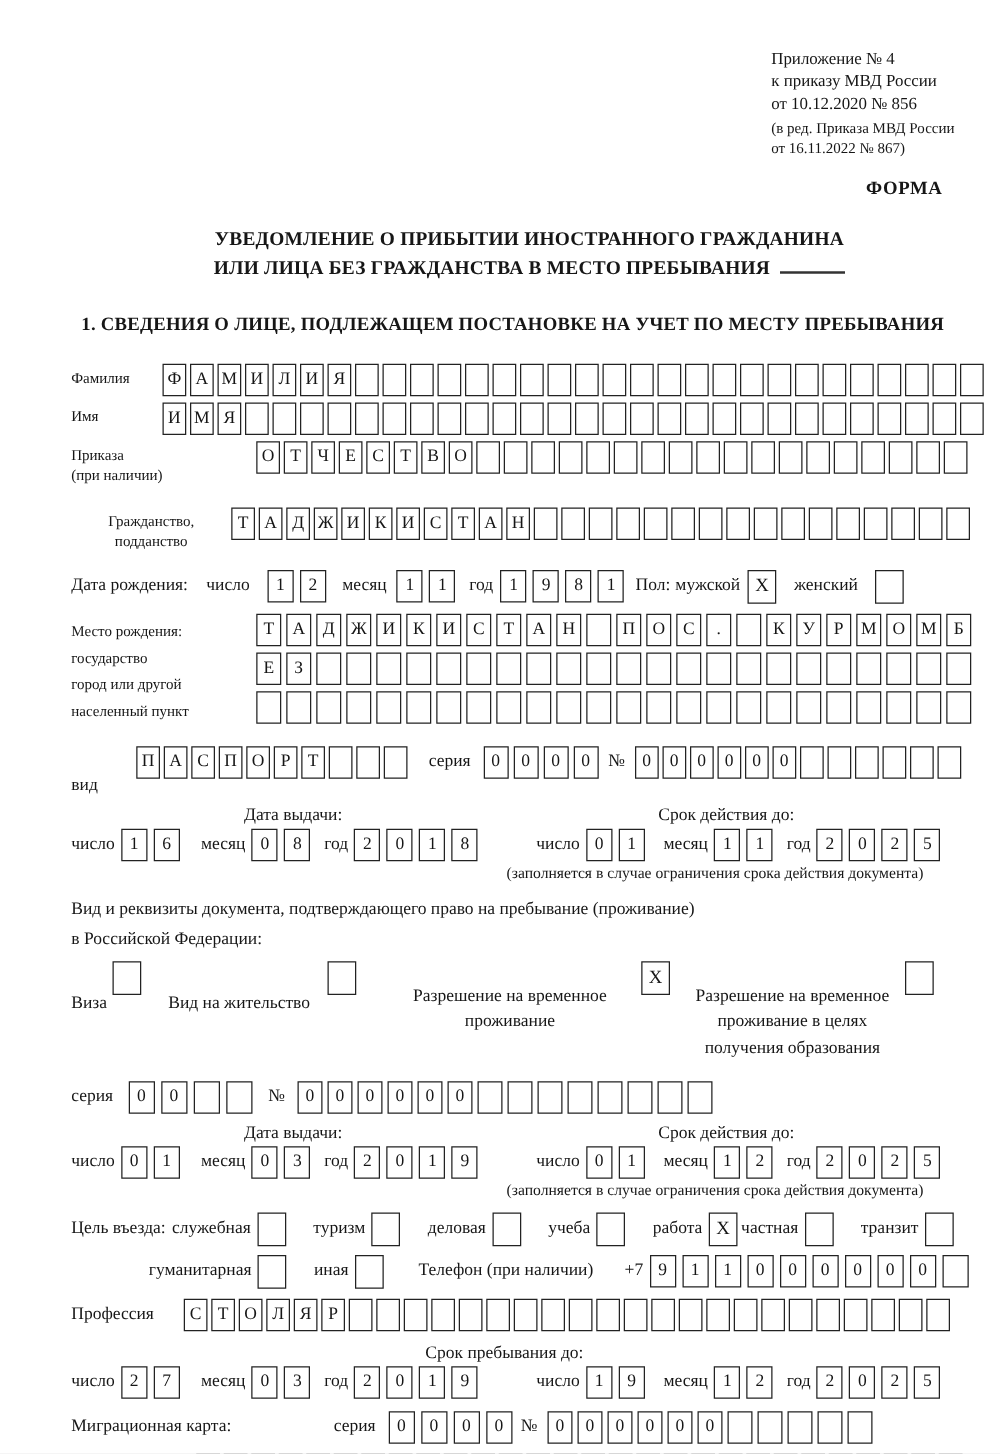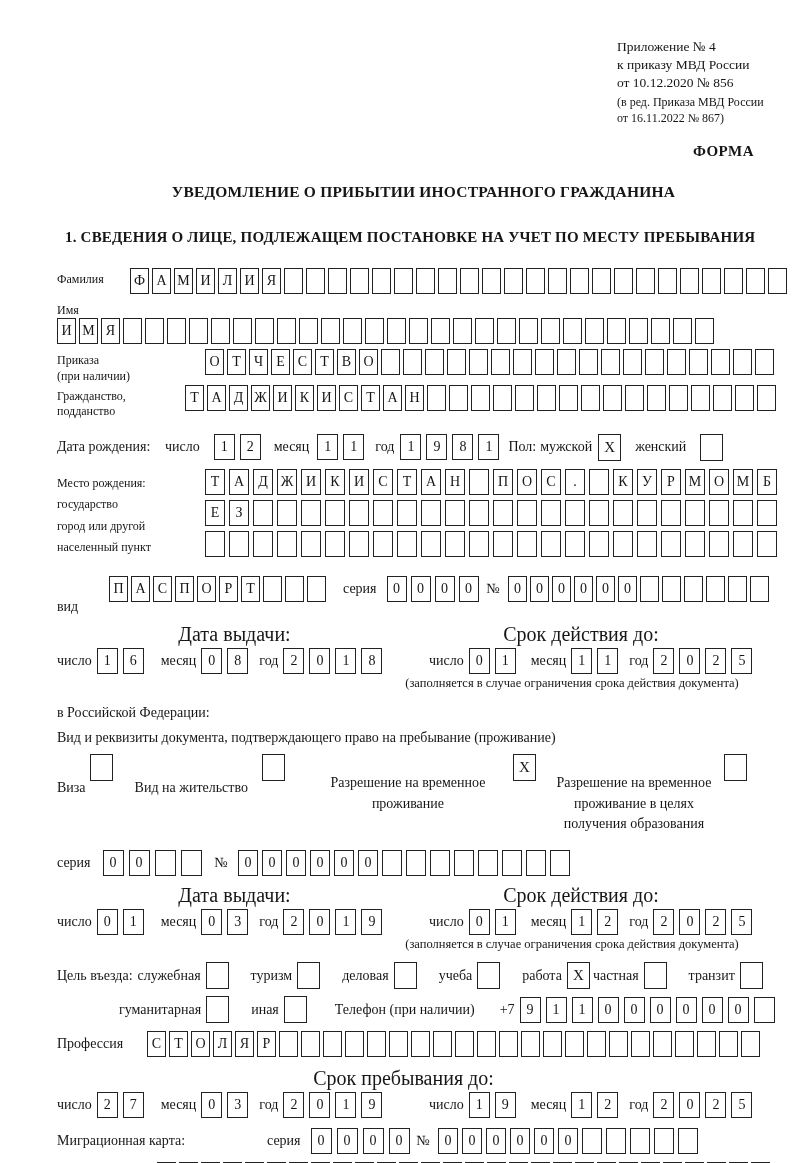--- a/index.html
+++ b/index.html
@@ -24,21 +24,21 @@
   .cells { display:flex; flex:none; }
   .cell { flex:none; width:19px; height:26px; border:1.7px solid #222; margin-right:3px;
           display:flex; align-items:center; justify-content:center; font-size:14px; background:#fff; }
   .wide .cell { width:20px; margin-right:4px; }
   .dcell .cell { width:21px; margin-right:5px; }
   .chk { flex:none; width:23px; height:27px; border:1.7px solid #222; display:inline-flex;
          align-items:center; justify-content:center; font-size:15px; vertical-align:middle; background:#fff; }
   .ilabel { font-size:14px; }
 
   
-  .dhead { display:flex; font-size:20px;font-family:Liberation Serif, serif; }
+  .dhead { display:flex; font-size:14px;font-family:Liberation Serif, serif; }
   .dhead .lh { width:355px; text-align:center; }
   .dhead .rh { flex:1; text-align:center; padding-right:40px; }
   .dategrp { display:flex; align-items:center; }
   .dategrp .dl { font-size:14px; margin-right:5px; }
   .daterow { display:flex; align-items:center; }
   .daterow .left { width:372px; }
   .footnote { font-size:12.5px; }
   .fn-right { margin-left:300px; width:430px; text-align:center; margin-top:2px; }
 
   .para { font-size:14px; line-height:1.75; margin-top:10px; }
@@ -69,20 +69,23 @@
       <div class="edition">
         <div>(в ред. Приказа МВД России</div>
         <div>от 16.11.2022 № 867)</div>
       </div>
     </div>
 
     <div class="forma">ФОРМА</div>
 
     <div class="title">
       <div>УВЕДОМЛЕНИЕ О ПРИБЫТИИ ИНОСТРАННОГО ГРАЖДАНИНА</div>
+      <div>
+        <span>ИЛИ ЛИЦА БЕЗ ГРАЖДАНСТВА В МЕСТО ПРЕБЫВАНИЯ</span><span class="blank"></span>
+      </div>
     </div>
 
     <div class="sec-heading">1. СВЕДЕНИЯ О ЛИЦЕ, ПОДЛЕЖАЩЕМ ПОСТАНОВКЕ НА УЧЕТ ПО МЕСТУ ПРЕБЫВАНИЯ</div>
 
     <div class="row" style="margin-top:22px;">
       <div class="flabel" style="width:73px;">Фамилия</div>
       <div class="cells">
           <span class="cell">Ф</span>
           <span class="cell">А</span>
           <span class="cell">М</span>
@@ -109,21 +112,21 @@
           <span class="cell"></span>
           <span class="cell"></span>
           <span class="cell"></span>
           <span class="cell"></span>
           <span class="cell"></span>
           <span class="cell"></span>
           <span class="cell"></span>
         </div>
     </div>
 
-    <div class="row" style="margin-top:5px;flex-direction:column;">
+    <div class="row" style="margin-top:5px;">
       <div class="flabel" style="width:73px;">Имя</div>
       <div class="cells">
           <span class="cell">И</span>
           <span class="cell">М</span>
           <span class="cell">Я</span>
           <span class="cell"></span>
           <span class="cell"></span>
           <span class="cell"></span>
           <span class="cell"></span>
           <span class="cell"></span>
@@ -180,21 +183,21 @@
           <span class="cell"></span>
           <span class="cell"></span>
           <span class="cell"></span>
           <span class="cell"></span>
           <span class="cell"></span>
           <span class="cell"></span>
           <span class="cell"></span>
         </div>
     </div>
 
-    <div class="row" style="margin-top:0;">
+    <div class="row" style="margin-top:18px;text-align:center;">
       <div class="flabel" style="width:128px;">
         <div>Гражданство,</div>
         <div>подданство</div>
       </div>
       <div class="cells">
           <span class="cell">Т</span>
           <span class="cell">А</span>
           <span class="cell">Д</span>
           <span class="cell">Ж</span>
           <span class="cell">И</span>
@@ -417,22 +420,22 @@
             <span class="cell">2</span>
             <span class="cell">0</span>
             <span class="cell">2</span>
             <span class="cell">5</span>
           </div>
       </div>
     </div>
     <div class="footnote fn-right">(заполняется в случае ограничения срока действия документа)</div>
 
     <div class="para">
+      <div>Вид и реквизиты документа, подтверждающего право на пребывание (проживание)</div>
       <div>в Российской Федерации:</div>
-      <div>Вид и реквизиты документа, подтверждающего право на пребывание (проживание)</div>
     </div>
 
     <div class="opts">
       <span class="opt-label" style="padding-top:5px;">Виза</span>
       <span class="chk" style="margin-left:4px;"></span>
       <span class="opt-label" style="margin-left:22px; padding-top:5px;">Вид на жительство</span>
       <span class="chk" style="margin-left:14px;"></span>
       <span class="opt-label opt-center" style="margin-left:24px; width:198px;">Разрешение на временное проживание</span>
       <span class="chk" style="margin-left:6px;">X</span>
       <span class="opt-label opt-center" style="margin-left:14px; width:168px;">Разрешение на временное проживание в целях получения образования</span>

